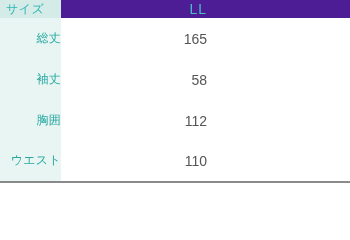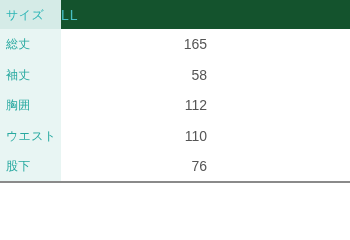--- a/index.html
+++ b/index.html
@@ -19,21 +19,21 @@
     height: 183px;
     border-collapse: collapse;
     table-layout: fixed;
     background: #ffffff;
   }
 
   #size-table col.col-label { width: 61px; }
   #size-table col.col-value { width: 289px; }
 
   #size-table tr {
-    height: 29px;
+    height: 18px;
   }
 
   #size-table th,
   #size-table td {
     padding: 0;
     margin: 0;
     border: 0;
     vertical-align: middle;
     line-height: 1;
   }
@@ -46,40 +46,41 @@
     background: #d5ebe7;
     color: #2bb5b5;
     font-size: 12px;
     text-align: left;
     padding-left: 6px !important;
     font-weight: normal;
     letter-spacing: 0.5px;
     border-bottom: 2px solid #6c6c6c;
   }
   .hdr-value {
-    background: #14532d;
+    background: #4c1d95;
     color: #49c0c4;
     font-size: 14px;
-    text-align: left;
+    text-align: right;
     font-weight: normal;
     letter-spacing: 1px;
     border-bottom: 2px solid #6c6c6c;
     padding-right: 143px !important;
   }
 
   
   .row-label {
     background: #e8f5f3;
     color: #27a9a0;
     font-size: 12px;
-    text-align: left;
+    text-align: right;
     padding-left: 6px !important;
     letter-spacing: 0.3px;
     border-bottom: 2px solid #6c6c6c;
     white-space: nowrap;
+    font-family: Liberation Mono, monospace;
   }
   .row-value {
     background: #ffffff;
     color: #555555;
     font-size: 14px;
     text-align: right;
     border-bottom: 2px solid #6c6c6c;
     padding-right: 143px !important;
   }
 
@@ -113,18 +114,14 @@
       <td class="row-value">58</td>
     </tr>
     <tr>
       <td class="row-label">胸囲</td>
       <td class="row-value">112</td>
     </tr>
     <tr>
       <td class="row-label">ウエスト</td>
       <td class="row-value">110</td>
     </tr>
-    <tr>
-      <td class="row-label">股下</td>
-      <td class="row-value">76</td>
-    </tr>
   </tbody>
 </table>
 
 </body></html>

